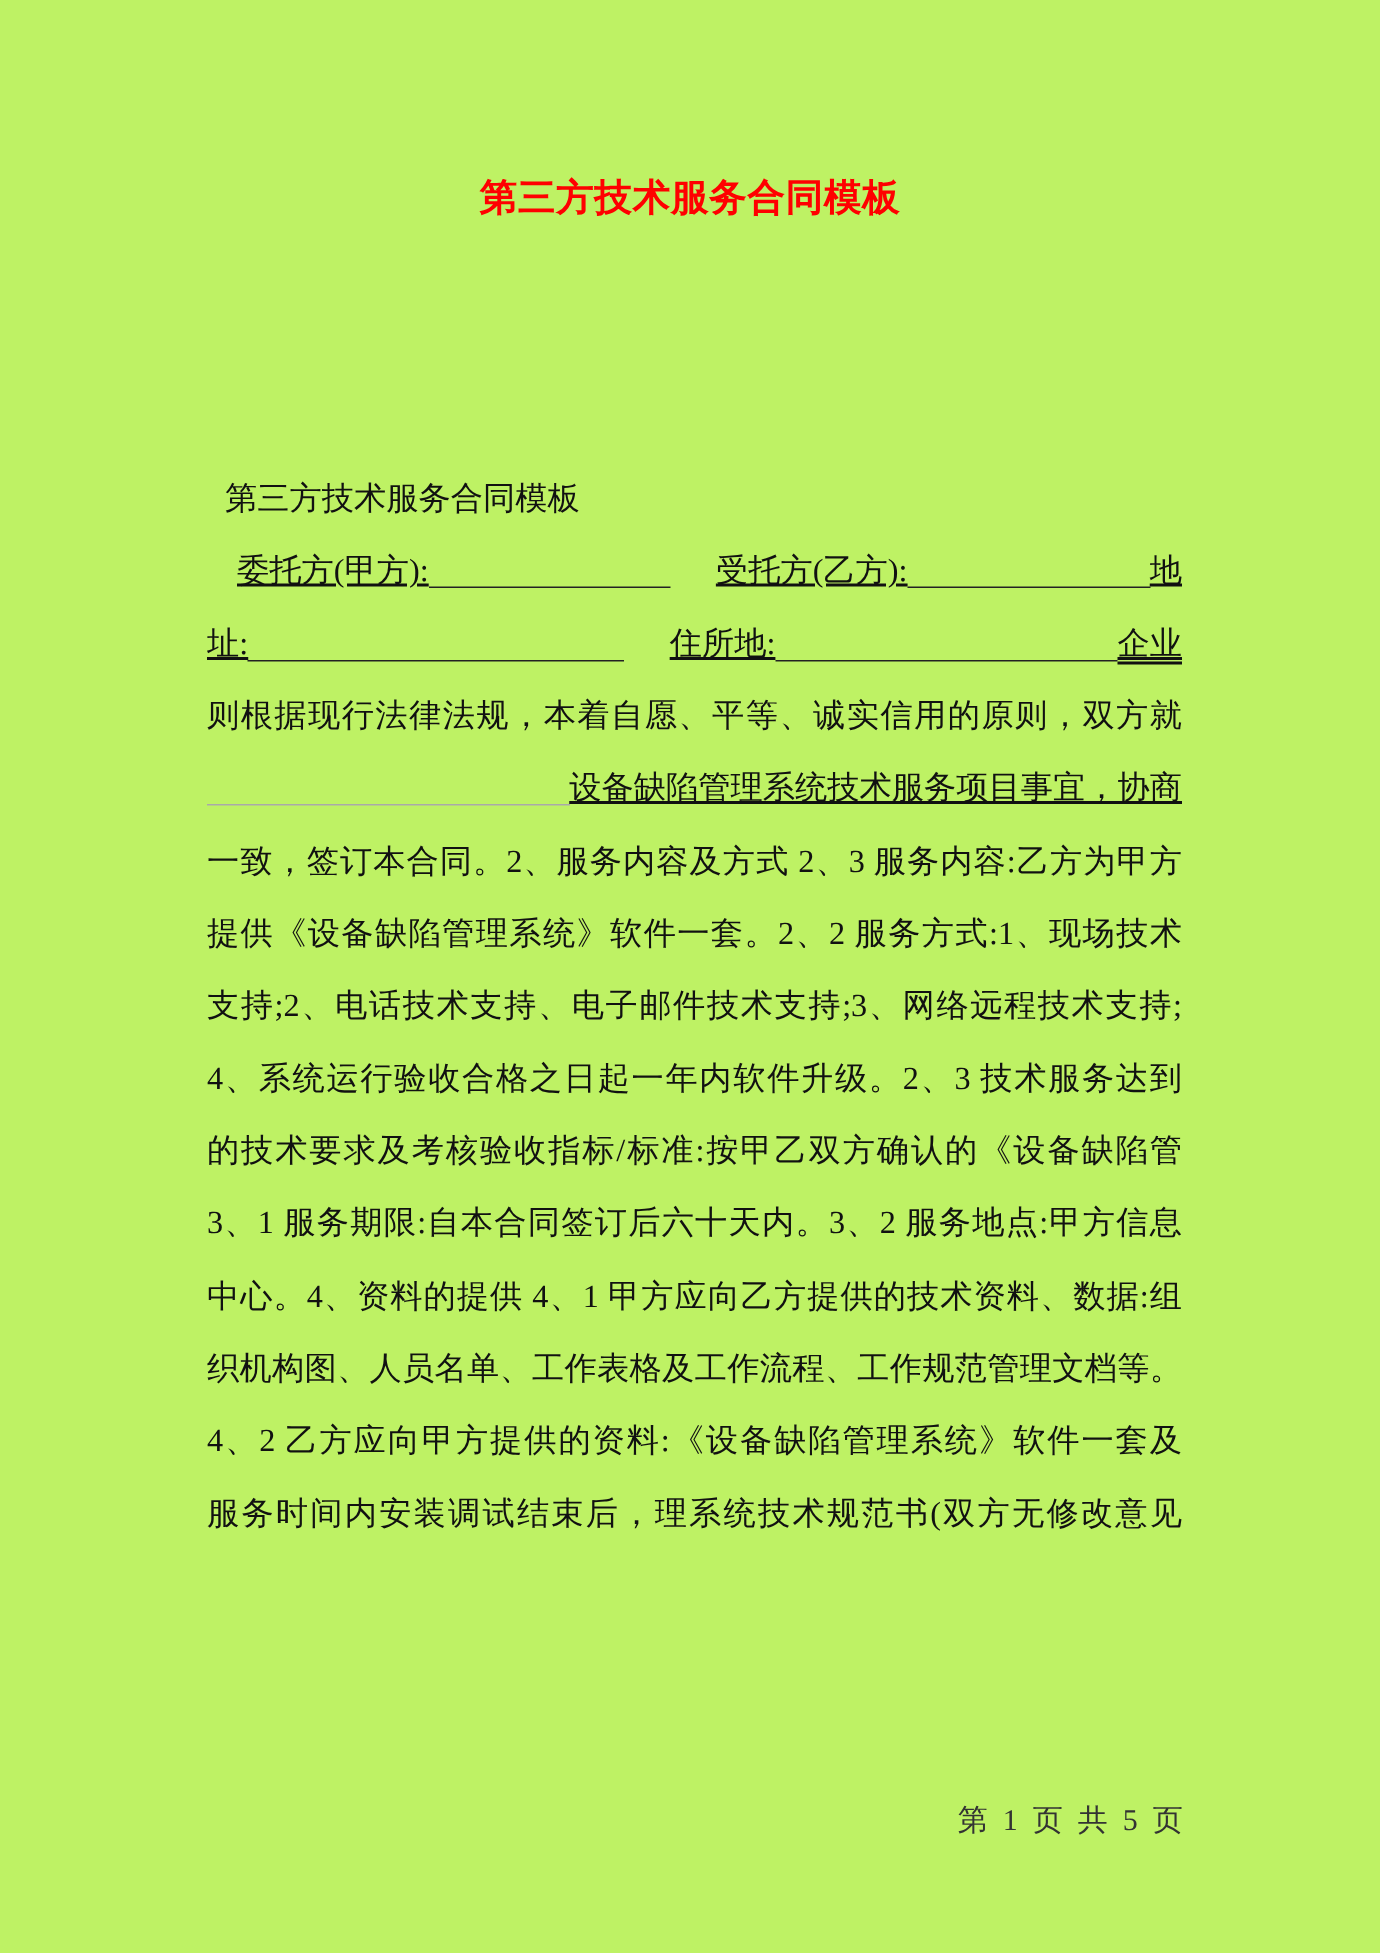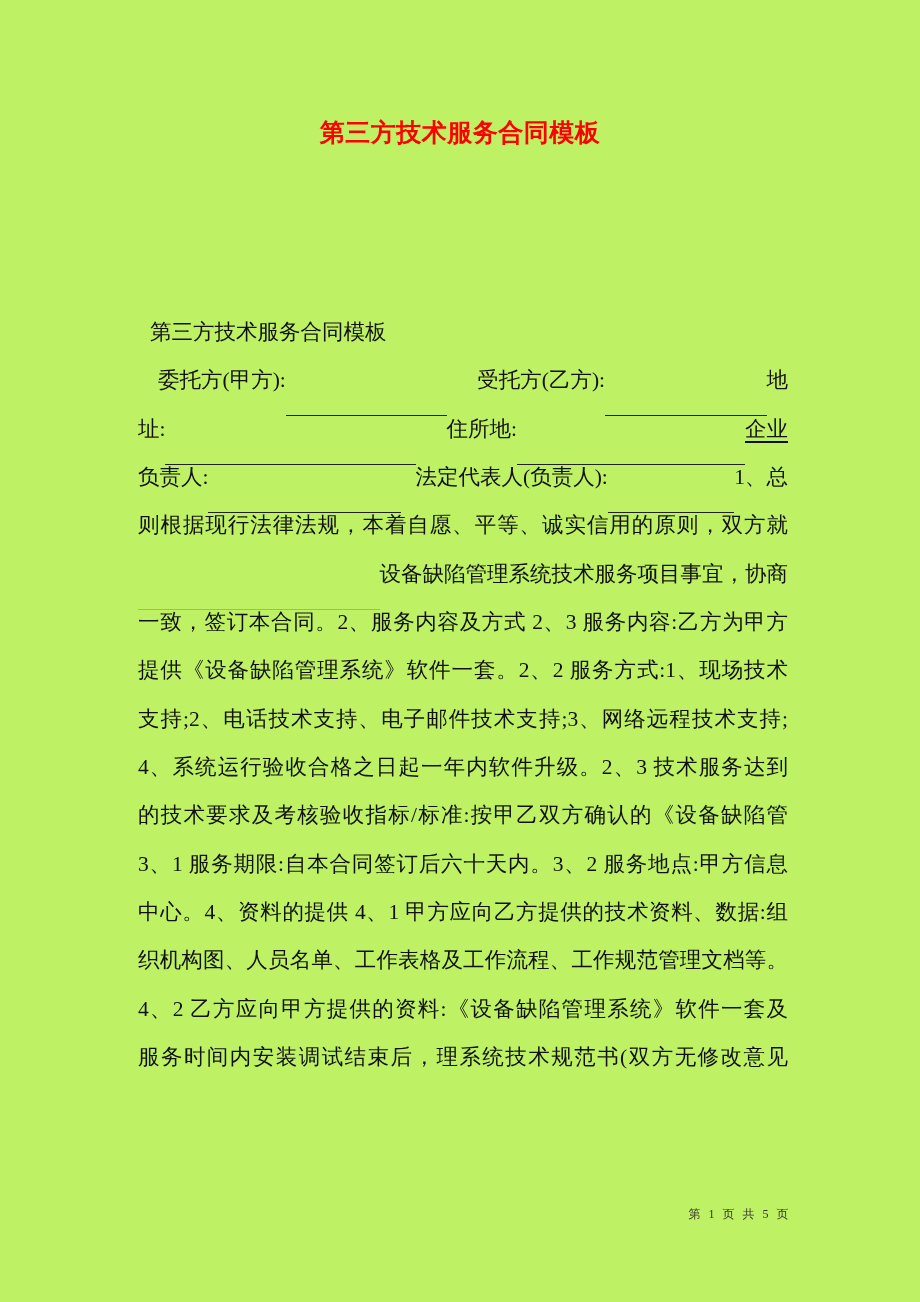--- a/index.html
+++ b/index.html
@@ -41,21 +41,22 @@
     text-align: justify;
     text-align-last: justify;
     text-justify: inter-character;
   }
   .line.nojust {
     text-align: left;
     text-align-last: left;
   }
   .line.fill {
     display: flex;
-    align-items: center;
+    align-items: flex-start;
+    text-decoration: underline;
   }
   .line.fill .seg {
     white-space: pre;
     flex: 0 0 auto;
     line-height: 48.34px;
   }
   .line.fill .seg.u {
     text-decoration: underline;
     text-decoration-thickness: 1.5px;
     text-underline-offset: 5px;
@@ -77,21 +78,21 @@
   .blank.gray::after {
     border-top-color: #a9a9a9;
   }
   .gap {
     flex: 0 0 auto;
   }
   .footer {
     position: absolute;
     top: 1204px;
     right: 130px;
-    font-size: 12px;
+    font-size: 20px;
     line-height: 20px;
     color: #333333;
     letter-spacing: 1.5px;
     word-spacing: 2px;
   }
 </style>
 </head>
 <body>
 
 <div class="page">
@@ -108,28 +109,20 @@
         <span class="seg">地</span>
       </div>
       <div class="line fill">
         <span class="seg">址:</span>
         <span class="blank" style="flex-grow: 1.25;"></span>
         <span class="gap" style="flex-basis: 30px;"></span>
         <span class="seg">住所地:</span>
         <span class="blank" style="flex-grow: 1.1;"></span>
         <span class="seg u">企业</span>
       </div>
-      <div class="line fill">
-        <span class="seg">负责人:</span>
-        <span class="blank" style="flex-grow: 2;"></span>
-        <span class="gap" style="flex-basis: 14px;"></span>
-        <span class="seg">法定代表人(负责人):</span>
-        <span class="blank" style="flex-grow: 1;"></span>
-        <span class="seg">1、总</span>
-      </div>
       <div class="line">则根据现行法律法规，本着自愿、平等、诚实信用的原则，双方就</div>
       <div class="line fill">
         <span class="blank gray" style="flex-grow: 1;"></span>
         <span class="seg">设备缺陷管理系统技术服务项目事宜，协商</span>
       </div>
       <div class="line">一致，签订本合同。2、服务内容及方式 2、3 服务内容:乙方为甲方</div>
       <div class="line">提供《设备缺陷管理系统》软件一套。2、2 服务方式:1、现场技术</div>
       <div class="line">支持;2、电话技术支持、电子邮件技术支持;3、网络远程技术支持;</div>
       <div class="line">4、系统运行验收合格之日起一年内软件升级。2、3 技术服务达到</div>
       <div class="line">的技术要求及考核验收指标/标准:按甲乙双方确认的《设备缺陷管</div>

